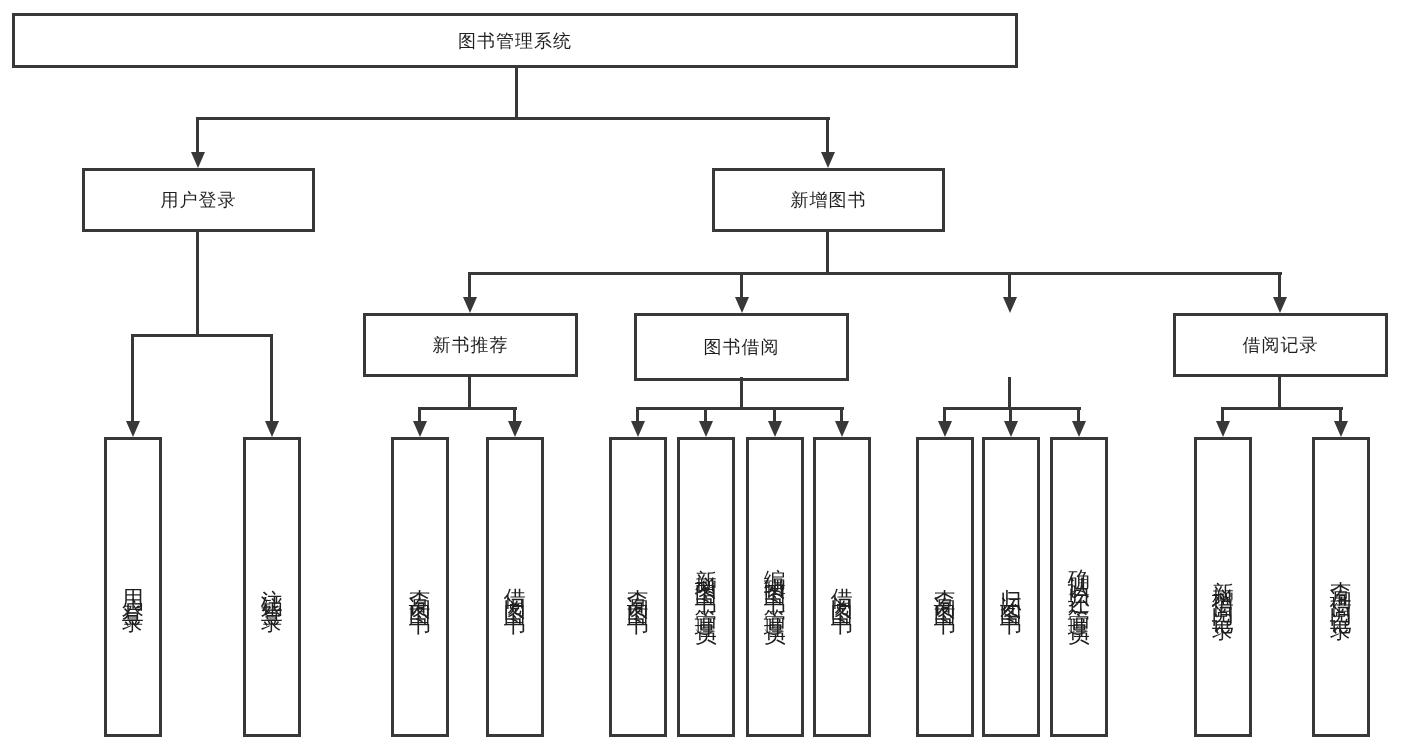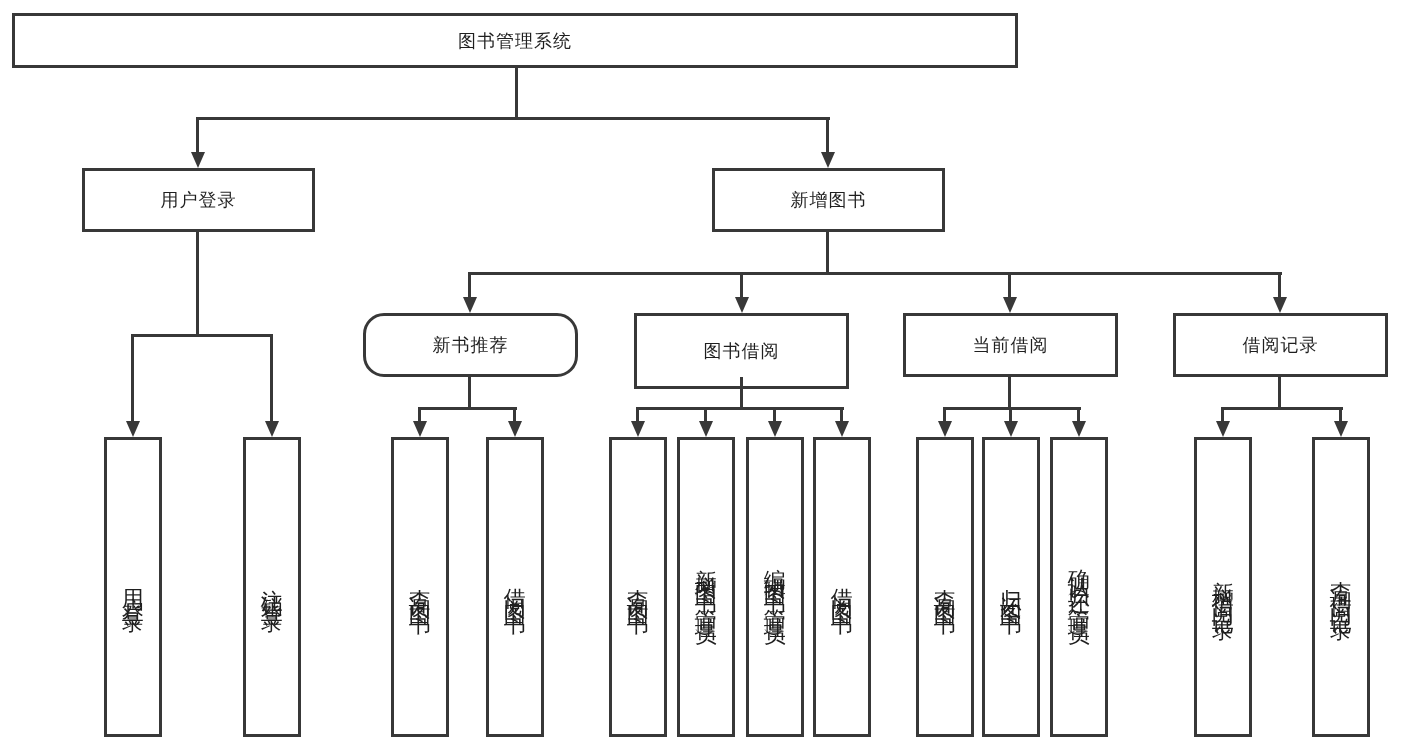--- a/index.html
+++ b/index.html
@@ -83,28 +83,25 @@
   <div class="hline" style="left:468px;top:272px;width:814px;"></div>
   <div class="vline" style="left:468px;top:272px;height:27px;"></div>
   <div class="arrow" style="left:463px;top:297px;"></div>
   <div class="vline" style="left:740px;top:272px;height:27px;"></div>
   <div class="arrow" style="left:735px;top:297px;"></div>
   <div class="vline" style="left:1008px;top:272px;height:27px;"></div>
   <div class="arrow" style="left:1003px;top:297px;"></div>
   <div class="vline" style="left:1278px;top:272px;height:27px;"></div>
   <div class="arrow" style="left:1273px;top:297px;"></div>
 
-  <div class="box hbox" style="left:363px;top:313px;width:215px;height:64px;border-radius:21px;">
+  <div class="box hbox" style="left:363px;top:313px;width:215px;height:64px;">
     <span>新书推荐</span>
   </div>
-  <div class="box hbox" style="left:634px;top:313px;width:215px;height:76px;font-family:Liberation Mono, monospace;">
+  <div class="box hbox" style="left:634px;top:313px;width:215px;height:68px;font-family:Liberation Mono, monospace;">
     <span>图书借阅</span>
-  </div>
-  <div class="box hbox" style="left:903px;top:313px;width:215px;height:64px;">
-    <span>当前借阅</span>
   </div>
   <div class="box hbox" style="left:1173px;top:313px;width:215px;height:64px;">
     <span>借阅记录</span>
   </div>
 
   <div class="vline" style="left:468px;top:377px;height:33px;"></div>
   <div class="hline" style="left:418px;top:407px;width:99px;"></div>
   <div class="vline" style="left:418px;top:407px;height:16px;"></div>
   <div class="arrow" style="left:413px;top:421px;"></div>
   <div class="vline" style="left:513px;top:407px;height:16px;"></div>

